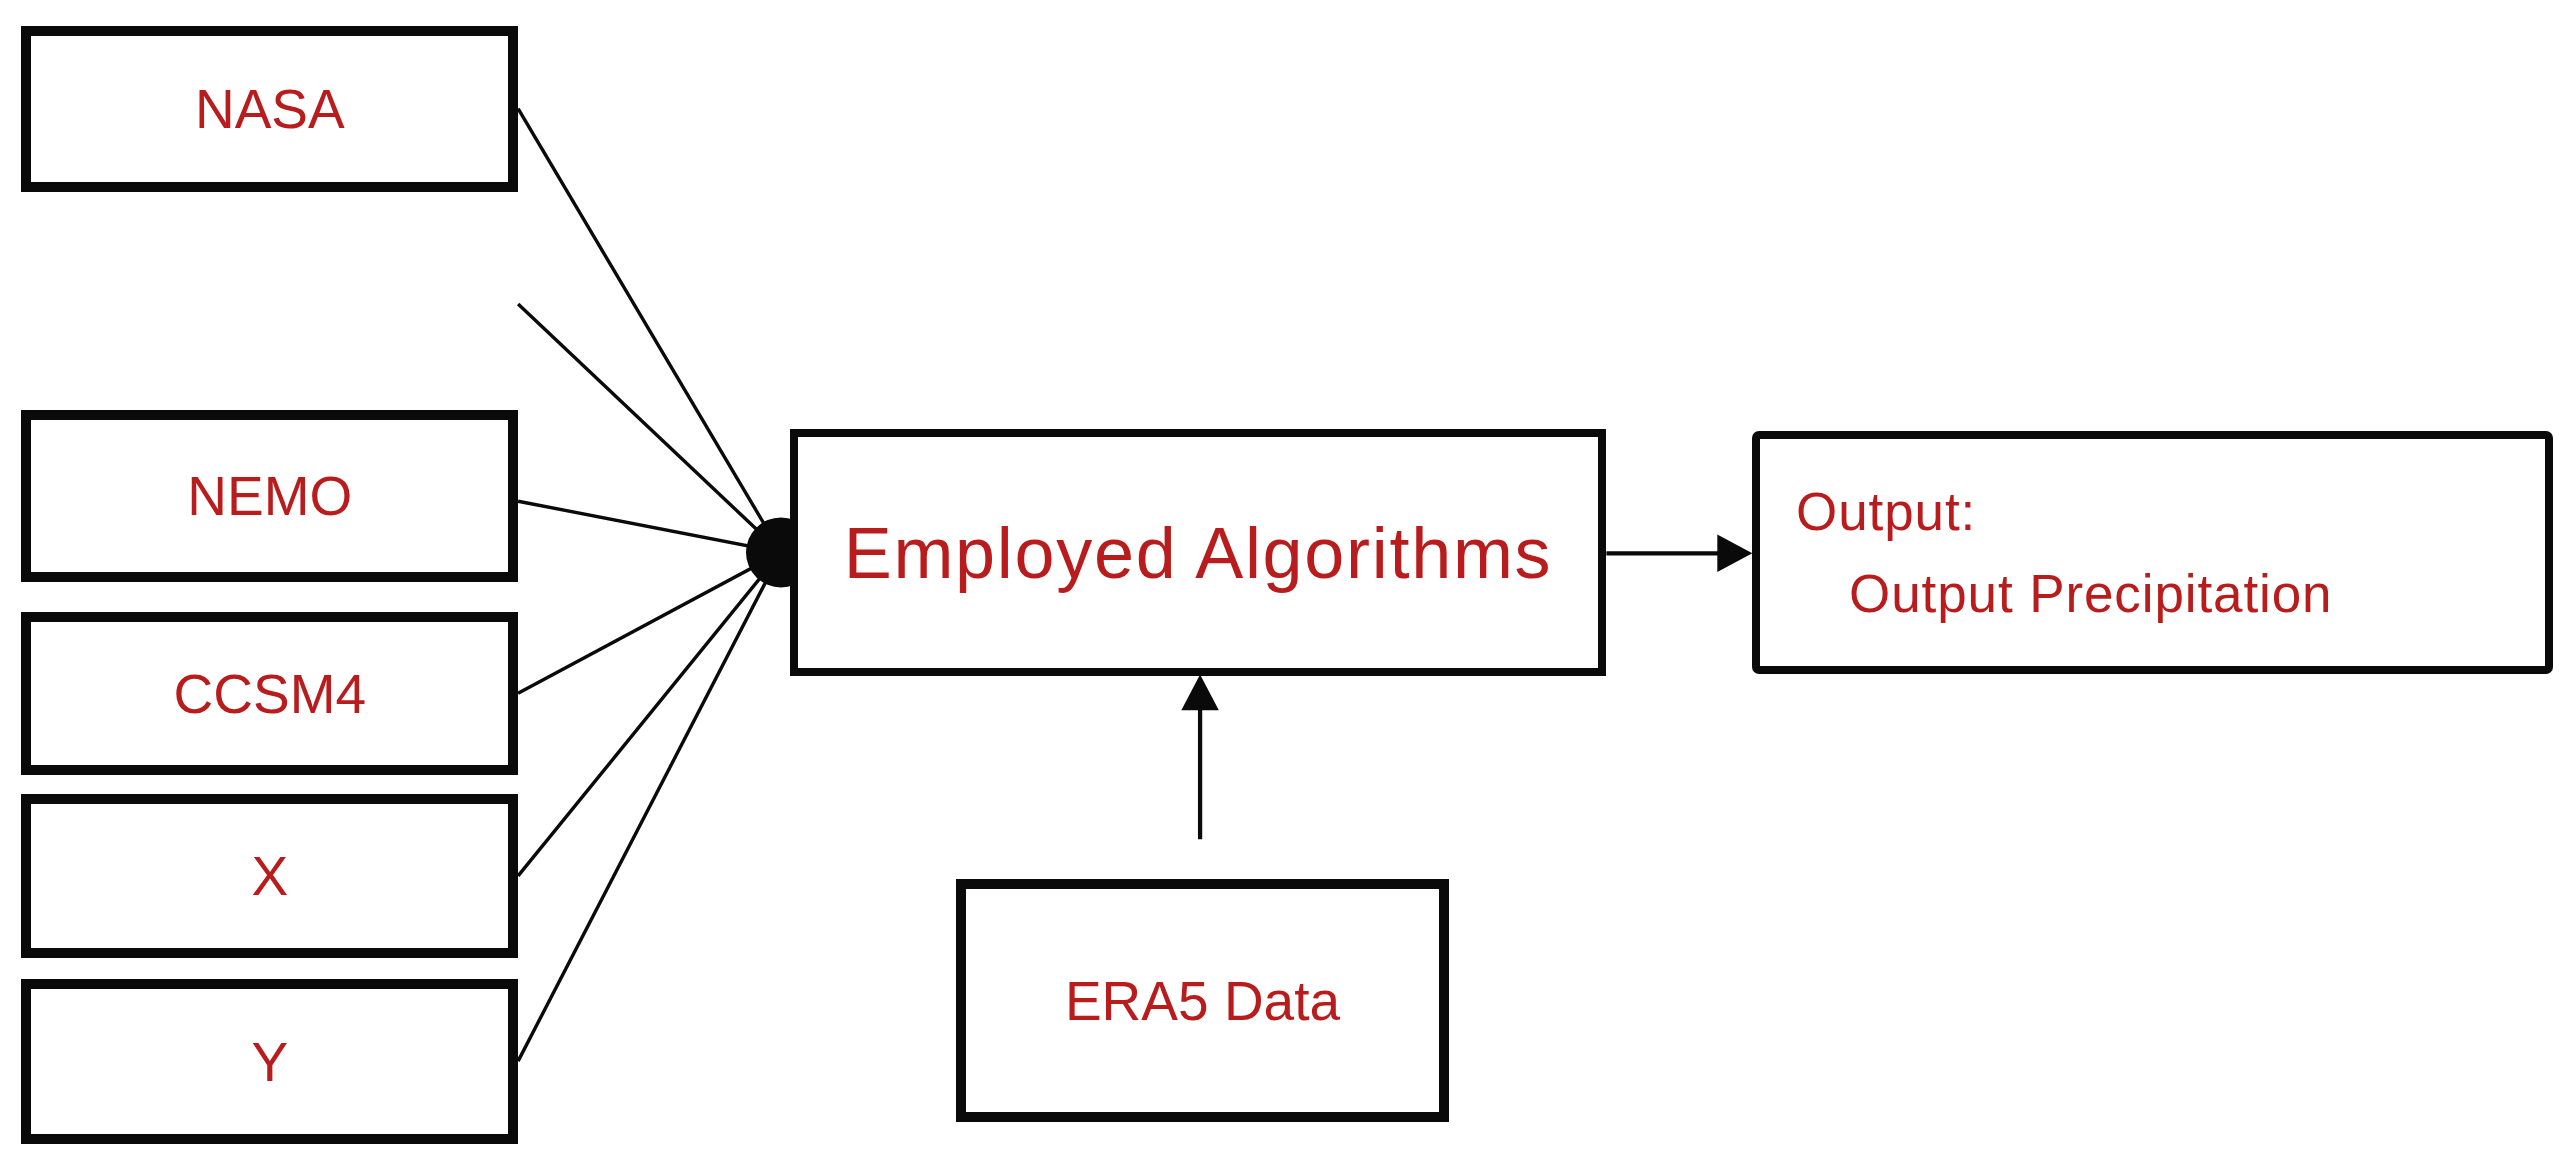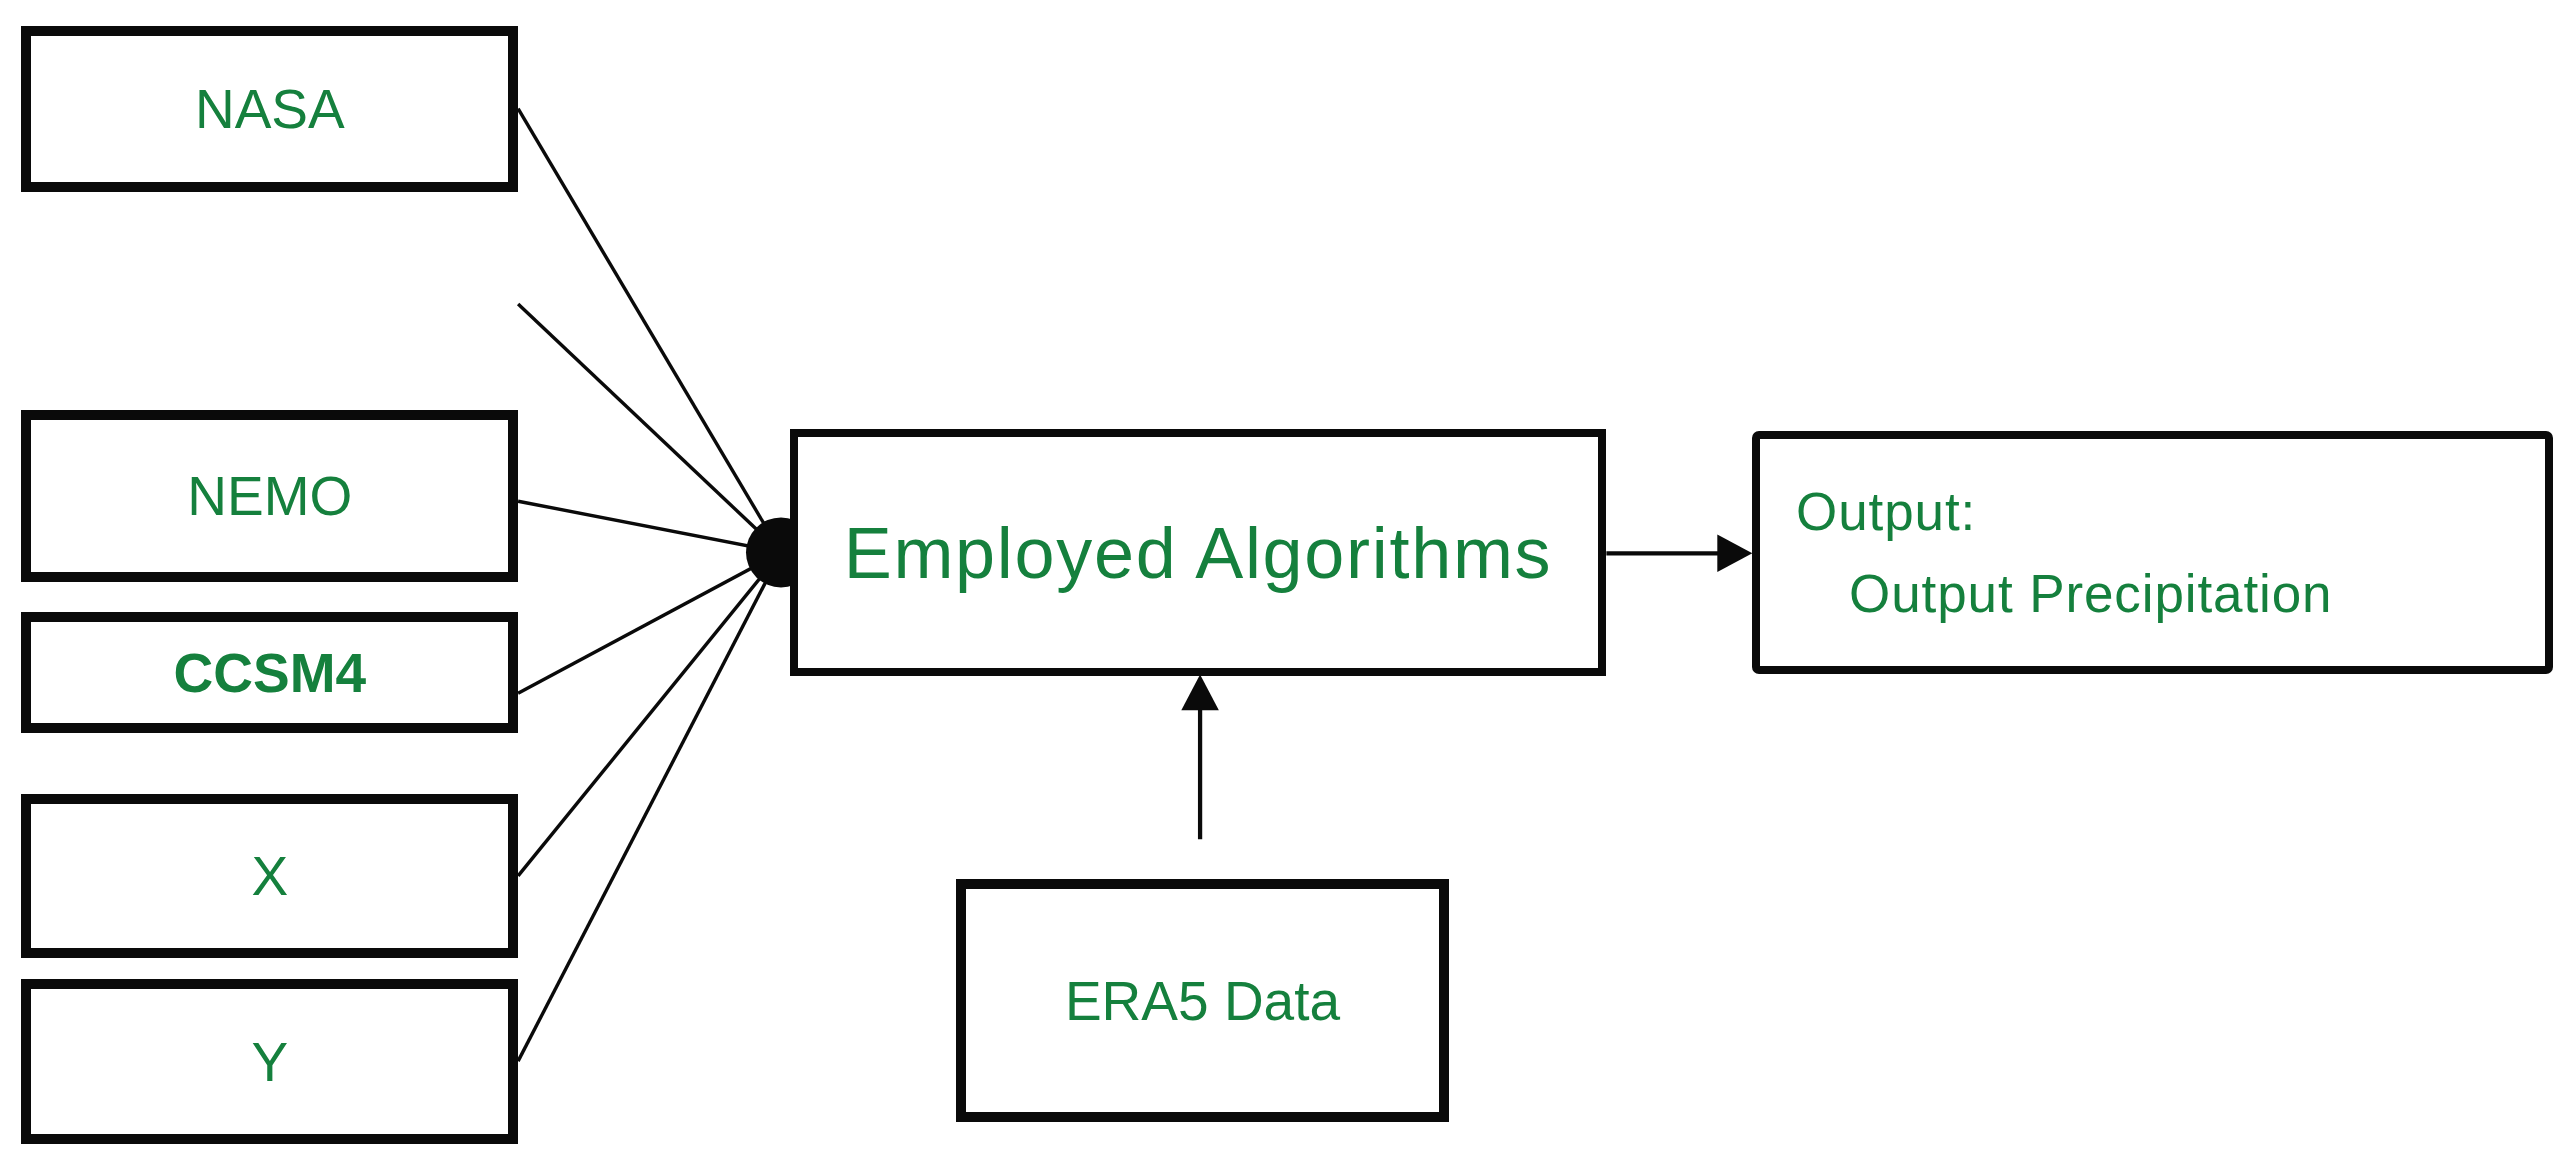--- a/index.html
+++ b/index.html
@@ -24,21 +24,21 @@
     z-index: 1;
   }
   .node {
     position: absolute;
     box-sizing: border-box;
     background: #ffffff;
     border: 10.2px solid #0a0a0a;
     display: flex;
     align-items: center;
     justify-content: center;
-    color: #15803d;
+    color: #b91c1c;
     font-size: 55px;
     z-index: 2;
     white-space: nowrap;
   }
   .node.source {
     left: 21.3px;
     width: 497px;
   }
   .node.process {
     left: 790px;
@@ -71,21 +71,21 @@
     letter-spacing: 0.9px;
     line-height: 82px;
     border-radius: 7px;
   }
   .node.output .line2 {
     padding-left: 53px;
   }
   #src-nasa    { top: 25.6px;   height: 166px; }
   #src-cancm4i { top: 222px;  height: 164px; }
   #src-nemo    { top: 410px;  height: 172px; }
-  #src-ccsm4   { top: 612px;  height: 121px; font-weight: bold; }
+  #src-ccsm4   { top: 612px;  height: 163px; }
   #src-x       { top: 794px;  height: 164px; }
   #src-y       { top: 979px; height: 165px; }
 </style>
 </head>
 <body>
 
 <div class="canvas">
 
   <svg class="connector-layer" viewBox="0 0 3018 1368" xmlns="http://www.w3.org/2000/svg">
 

